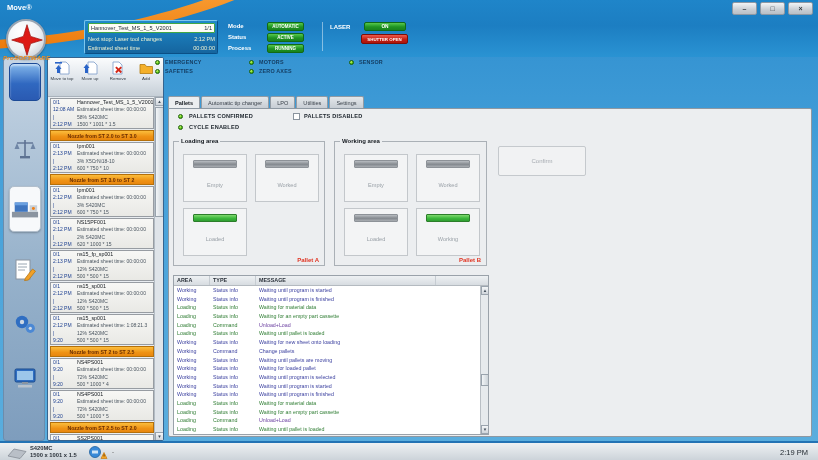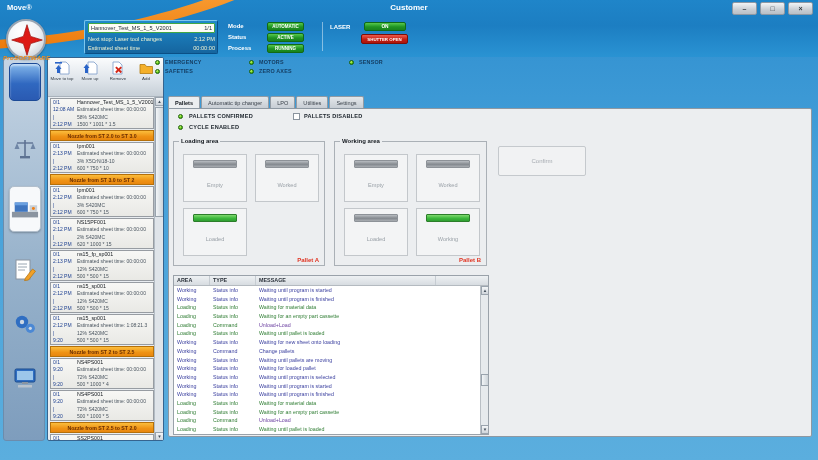--- a/index.html
+++ b/index.html
@@ -100,21 +100,20 @@
         <linearGradient id="og" x1="0" y1="0" x2="0" y2="1">
       <stop offset="0" stop-color="#fba33a"></stop>
           <stop offset="1" stop-color="#ec7a0c"></stop>
     </linearGradient>
       </defs>
     <path d="M -6 49 C 100 42 200 18 262 -12 L 246 -18 C 196 8 98 34 -6 40 Z" fill="url(#og)"></path>
   </svg>
 
   <div class="titlebar">
     <span class="tb-app">Move®</span>
-    <span class="tb-title">Customer</span>
     <div class="winbtns">
       <div class="winbtn">–</div>
       <div class="winbtn">□</div>
       <div class="winbtn">×</div>
     </div>
   </div>
 
   <div class="hdr logo" style="position:absolute;">
     <svg width="36" height="36" viewBox="0 0 40 40">
       <path d="M20 3 L24 16 L37 20 L24 24 L20 37 L16 24 L3 20 L16 16 Z" fill="#dd1a15" stroke="#9c0f0b" stroke-width="0.8"></path>
@@ -569,14 +568,31 @@
   </div>
 </div>
       <div class="tscroll">
         <div class="sarrow" style="width:8px;">▲</div>
         <div class="sthumb" style="width:8px;top:88px;height:12px;"></div>
         <div class="sarrow bottom" style="width:8px;">▼</div>
       </div>
     </div>
   </div>
 
+  <div class="statusbar">
+    <svg class="ico" style="left:6px;top:4px;" width="22" height="12">
+      <path d="M2 9 L8 2 L20 4.5 L14 11.5 Z" fill="#b9bfc7" stroke="#868d96" stroke-width="0.8"></path>
+    </svg>
+    <div class="sb-text">
+      <div>S420MC</div>
+      <div>1500 x 1001 x 1.5</div>
+    </div>
+    <svg class="ico" style="left:88px;top:3px;" width="20" height="14">
+      <circle cx="7" cy="6" r="5.5" fill="#3a8ad8" stroke="#1d5f9e" stroke-width="0.8"></circle>
+      <rect x="4" y="4.5" width="6" height="3" fill="#cfe4f6"></rect>
+      <path d="M13 12.5 L16 6.5 L19 12.5 Z" fill="#f5a623" stroke="#c97a0e" stroke-width="0.7"></path>
+      <rect x="15.6" y="8.3" width="0.9" height="2.2" fill="#5a3000"></rect>
+    </svg>
+    <span class="sb-note">-</span>
+    <span class="sb-time">2:19 PM</span>
+  </div>
 
 </div>
 
 </body></html>

